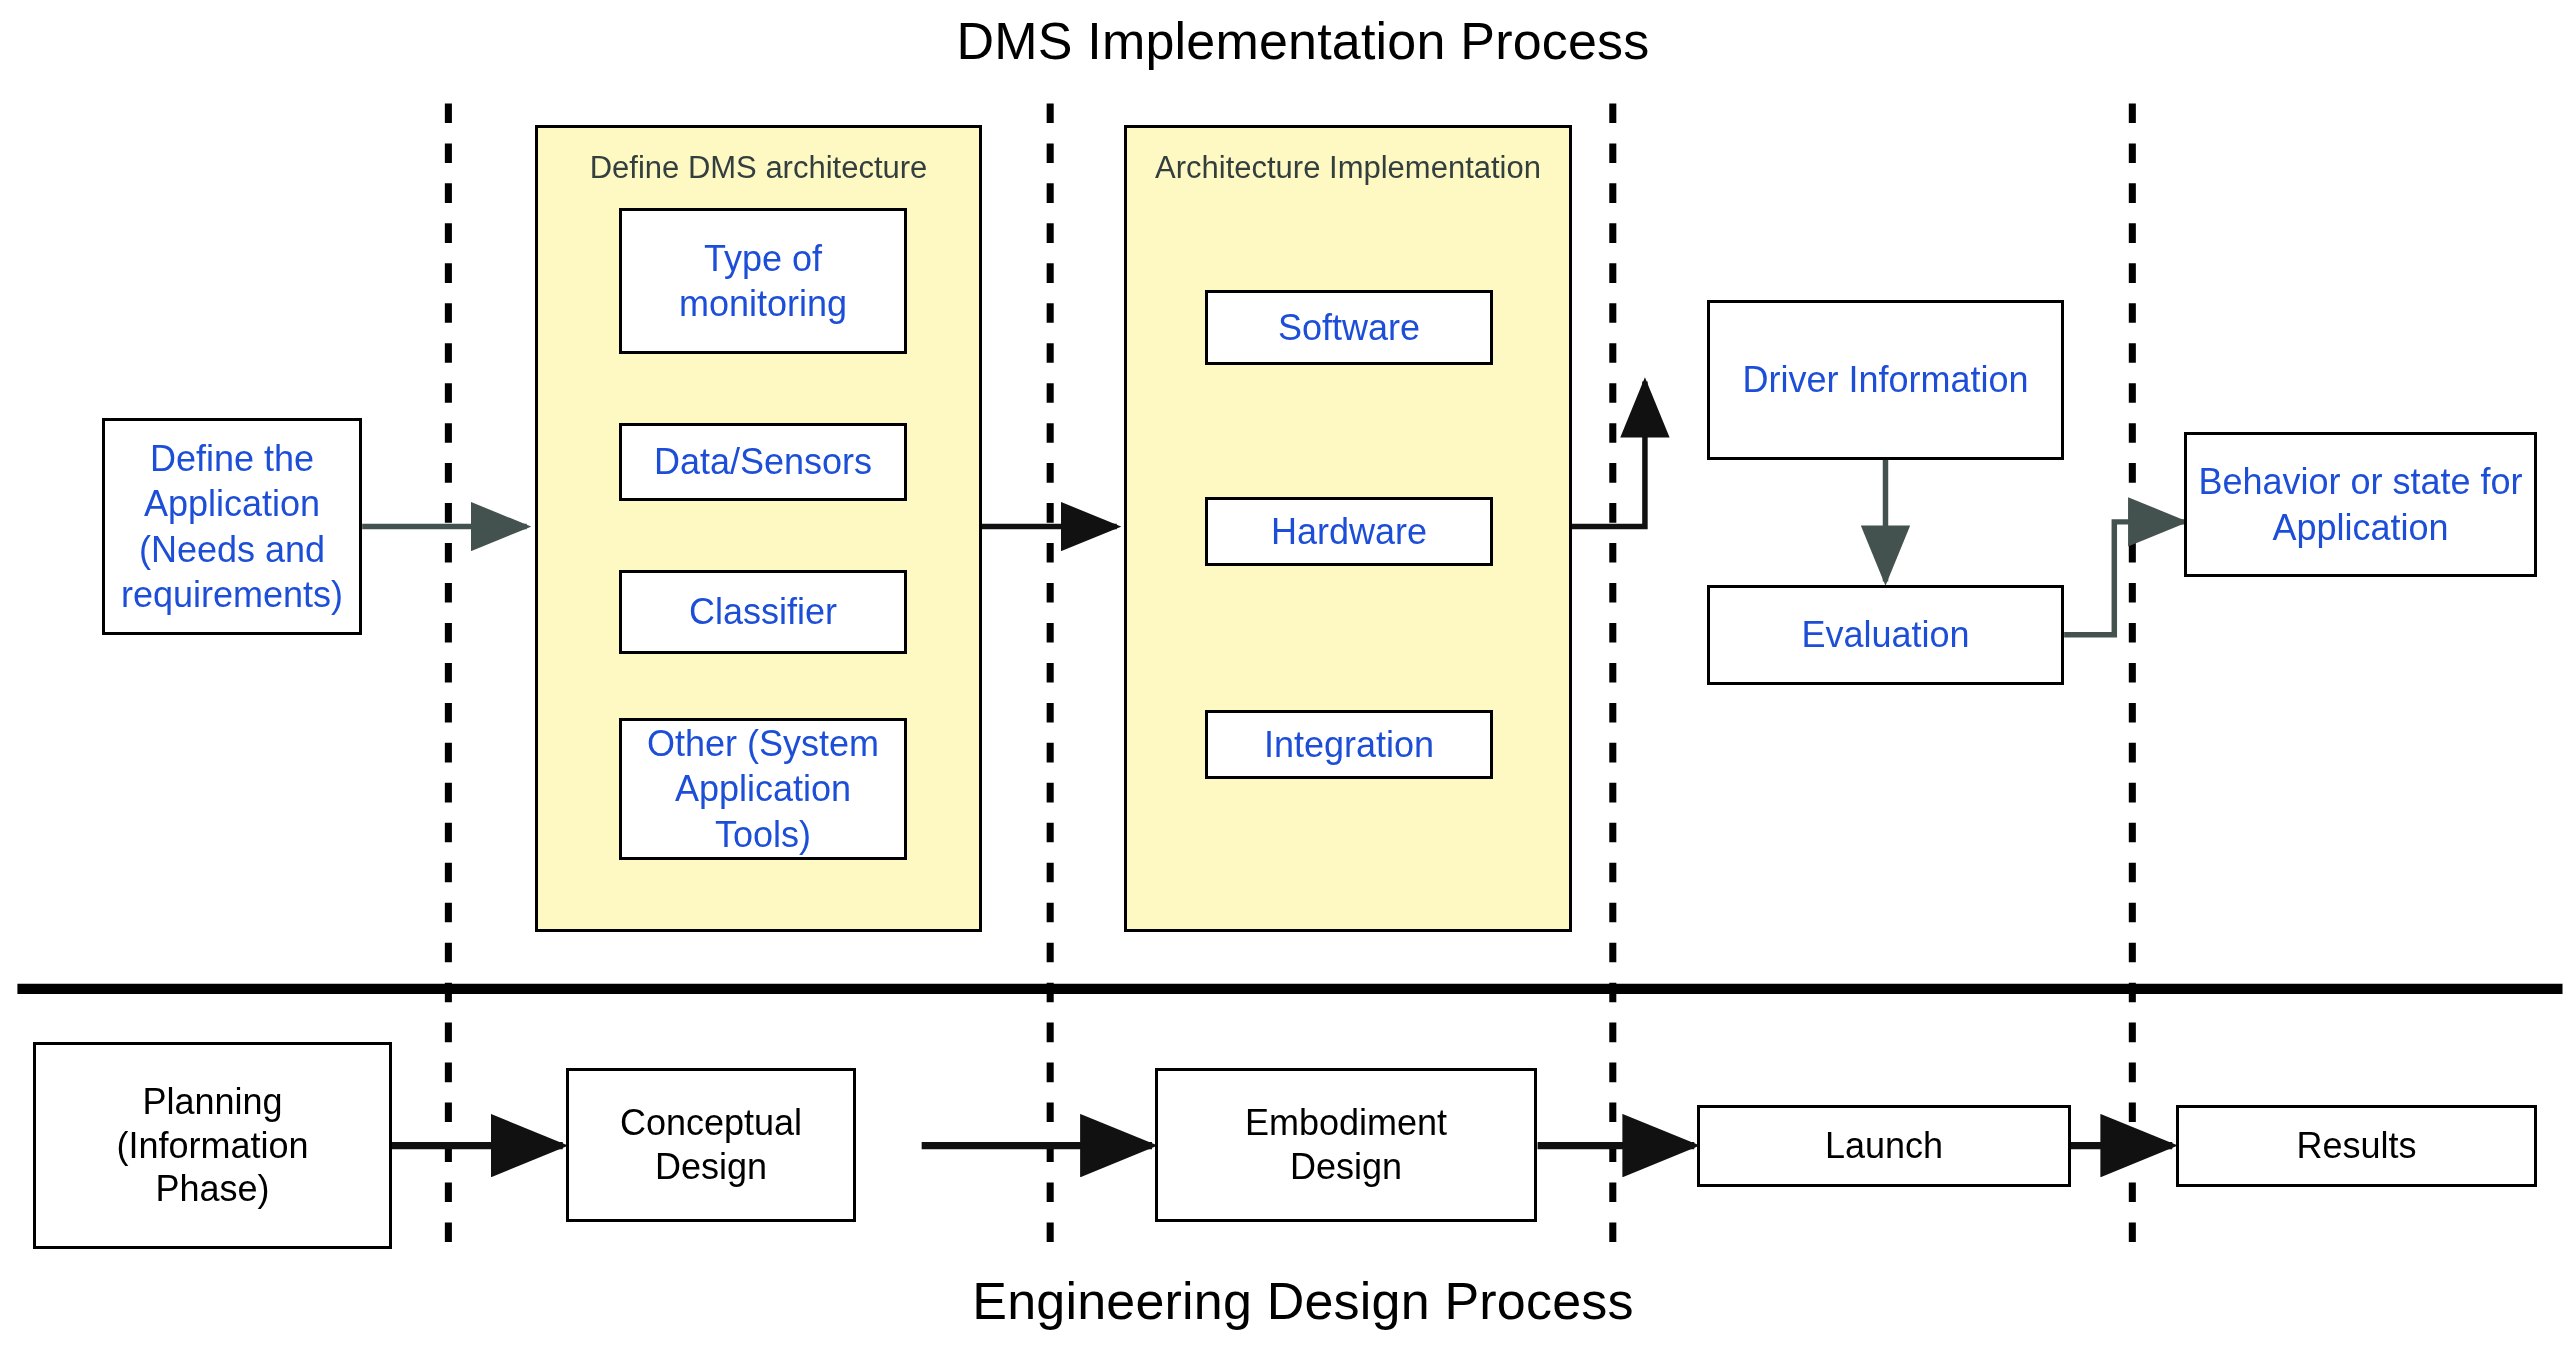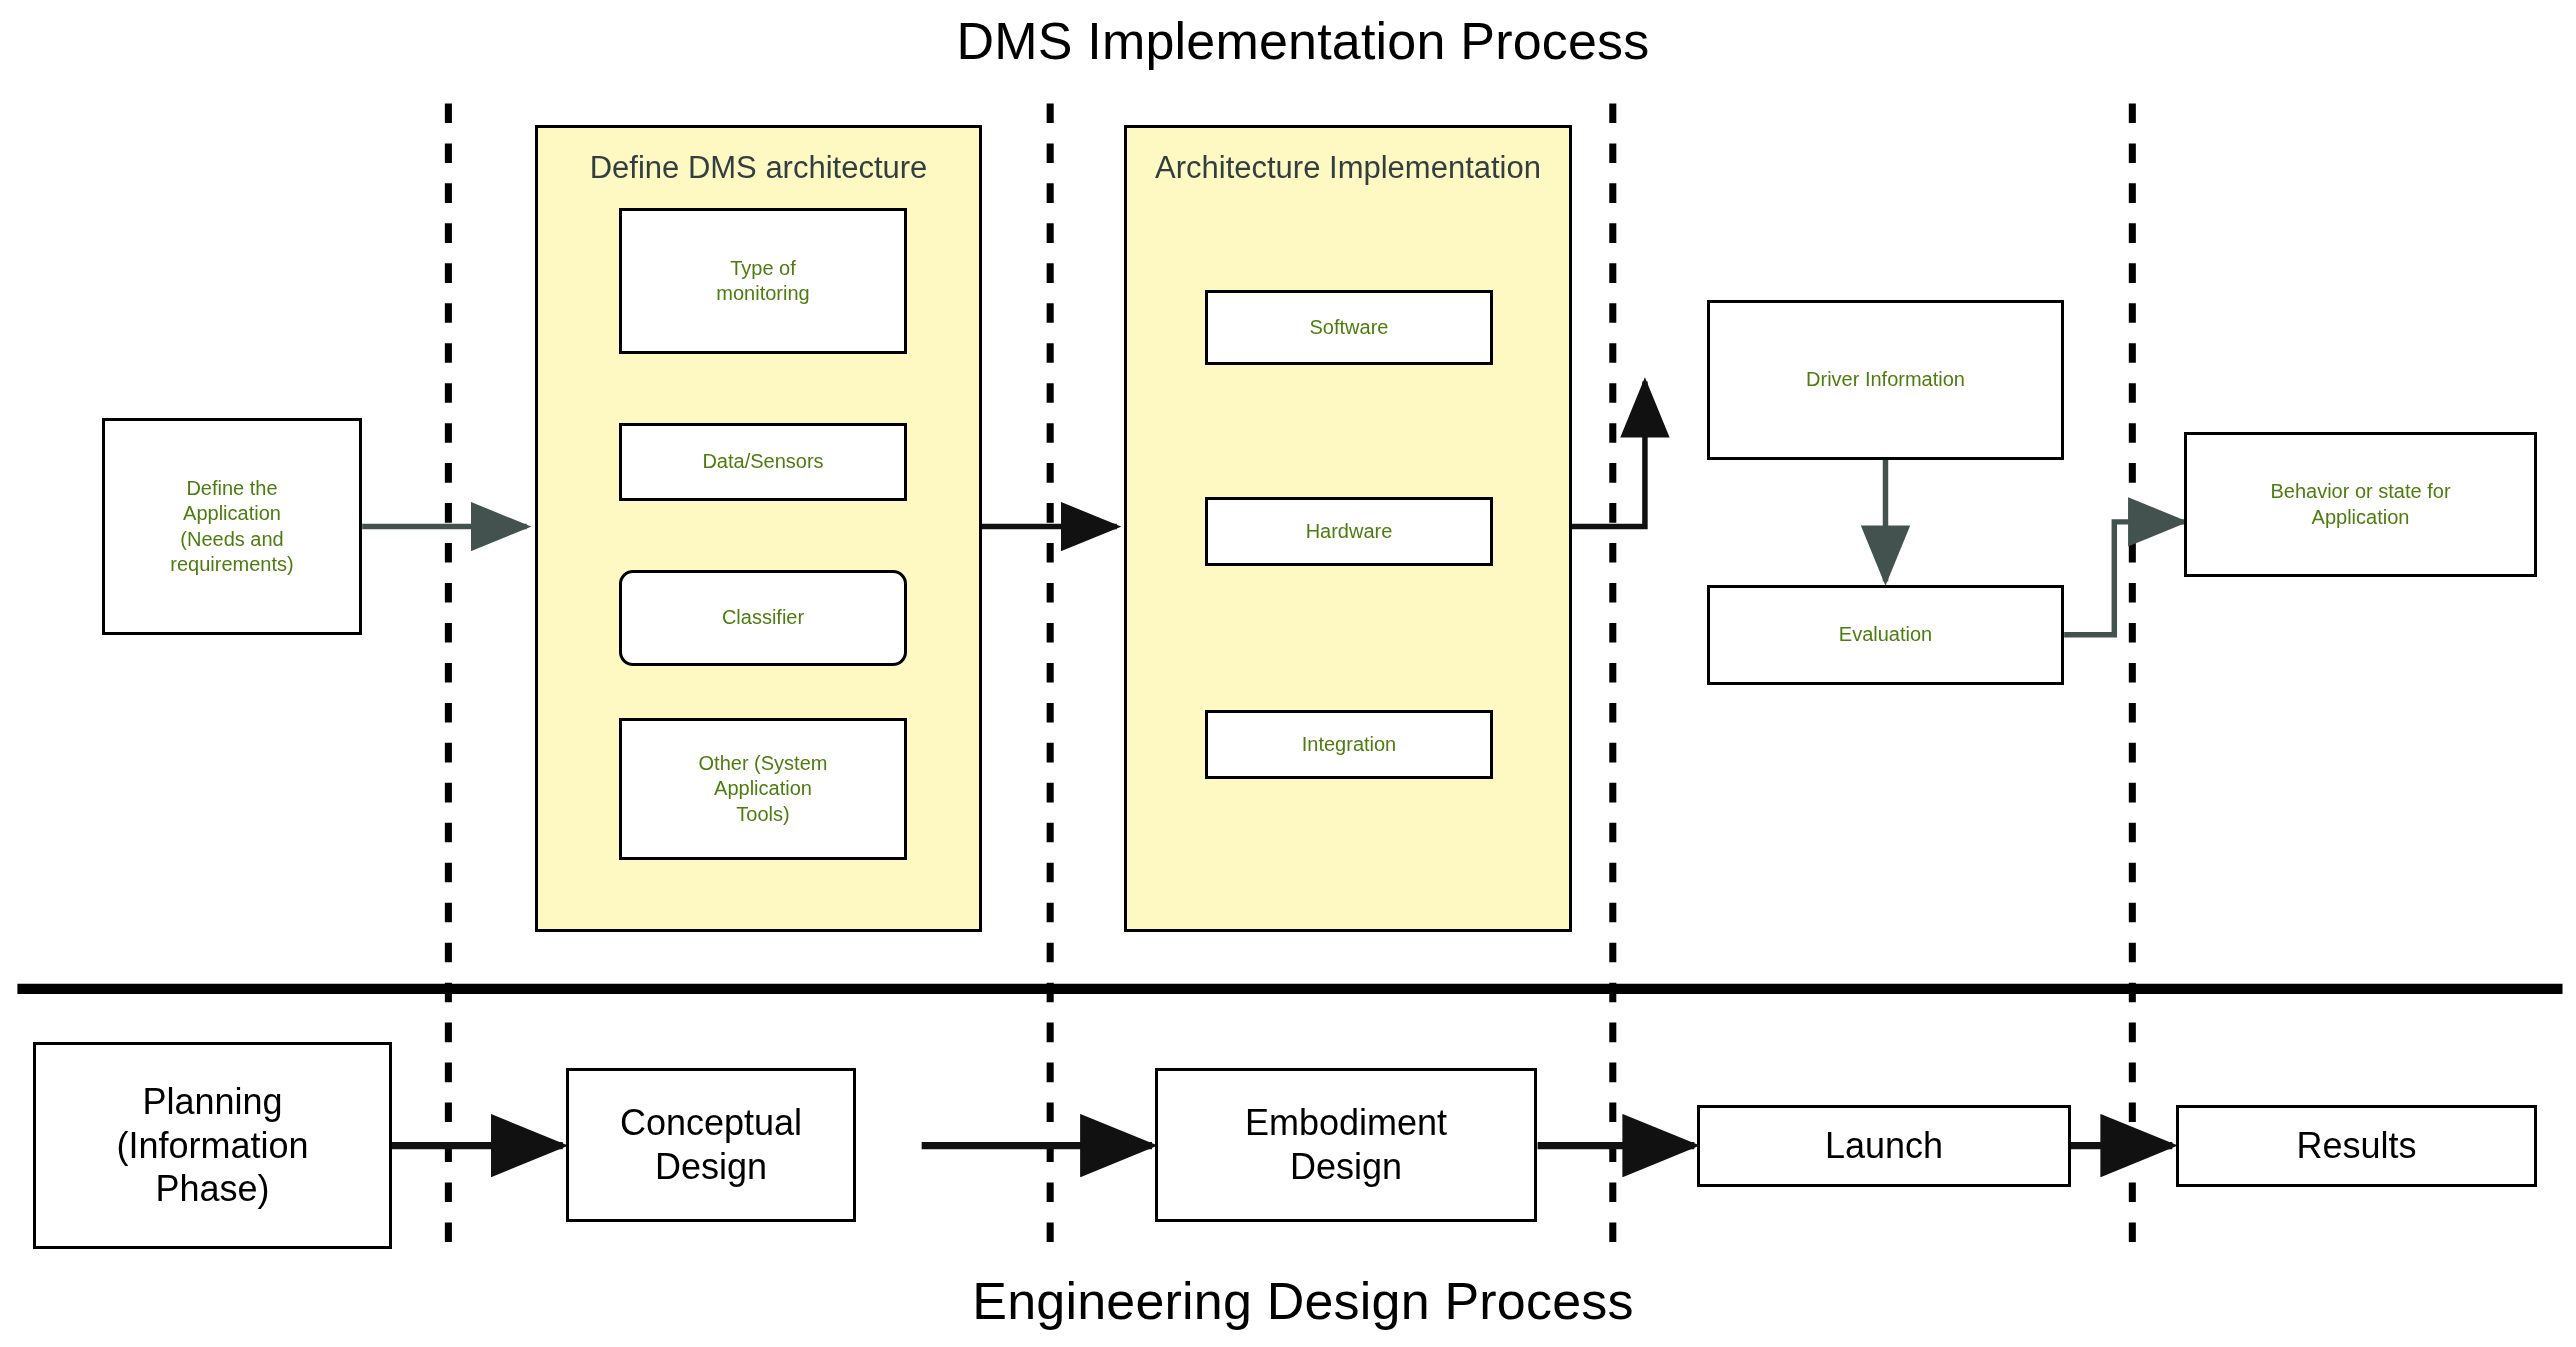--- a/index.html
+++ b/index.html
@@ -50,23 +50,23 @@
 
   .node{
     position:absolute;
     box-sizing:border-box;
     border:3.1px solid #000000;
     background:#ffffff;
     display:flex;
     align-items:center;
     justify-content:center;
     text-align:center;
-    font-size:20px;
+    font-size:36px;
     line-height:1.26;
-    color:#4d7c0f;
+    color:#1d4ed8;
     padding:3.1px 7.8px;
   }
   .node.bottom{
     border:3.9px solid #000000;
     color:#000000;
     font-size:36px;
     line-height:1.22;
   }
   .node .txt{white-space:pre-line;display:block;width:100%;}
 </style>
@@ -142,21 +142,21 @@
   <div class="group-box" style="left:535px;top:125px;width:447px;height:807px;">
     <div class="group-label">Define DMS architecture</div>
   </div>
   <div class="node" style="left:619px;top:208px;width:288px;height:146px;">
     <span class="txt">Type of
 monitoring</span>
   </div>
   <div class="node" style="left:619px;top:423px;width:288px;height:78px;">
     <span class="txt">Data/Sensors</span>
   </div>
-  <div class="node" style="left:619px;top:570px;width:288px;height:96px;border-radius:14px;">
+  <div class="node" style="left:619px;top:570px;width:288px;height:84px;">
     <span class="txt">Classifier</span>
   </div>
   <div class="node" style="left:619px;top:718px;width:288px;height:142px;">
     <span class="txt">Other (System
 Application
 Tools)</span>
   </div>
 
   <div class="group-box" style="left:1124px;top:125px;width:448px;height:807px;">
     <div class="group-label">Architecture Implementation</div>

